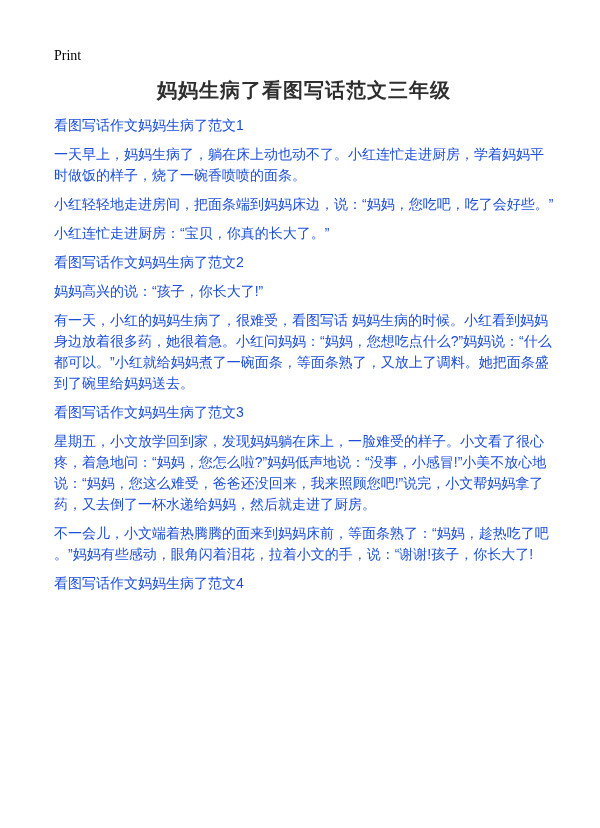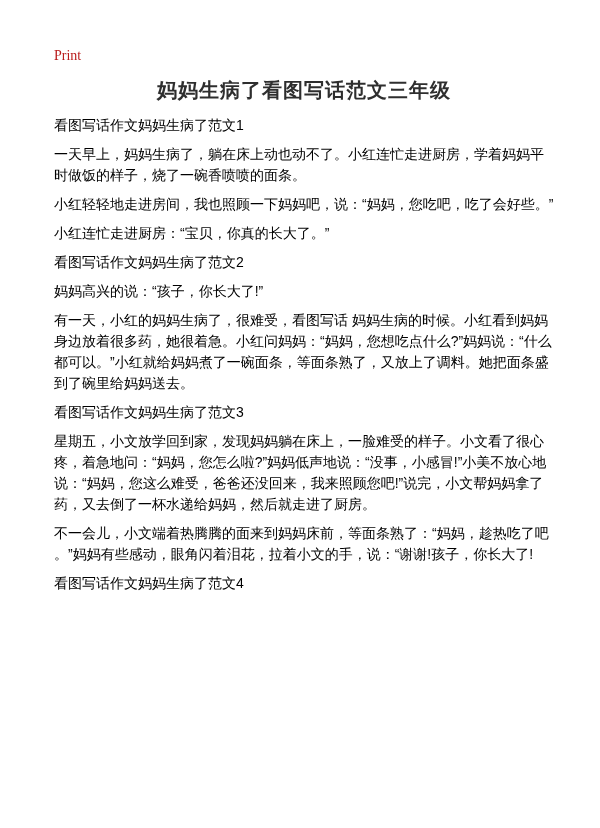--- a/index.html
+++ b/index.html
@@ -15,21 +15,21 @@
     overflow: hidden;
     box-sizing: border-box;
     padding: 46px 46px 0 54px;
     color: #3a3a3a;
     font-family: "Liberation Sans", "DejaVu Sans", sans-serif;
   }
   .print-link {
     font-family: "Liberation Serif", "DejaVu Serif", serif;
     font-size: 14px;
     line-height: 16px;
-    color: #b91c1c;
+    color: #000000;
     display: inline-block;
     cursor: pointer;
   }
   .doc-title {
     margin: 13px 0 12px 0;
     text-align: center;
     font-size: 20px;
     line-height: 26px;
     font-weight: bold;
     color: #2e2e2e;
@@ -39,41 +39,41 @@
   .content {
     width: 500px;
   }
   .content p {
     margin: 0 0 8px 0;
     font-size: 14px;
     line-height: 21px;
     word-break: break-all;
     line-break: anywhere;
     text-align: left;
-    color: #000000;
+    color: #1d4ed8;
   }
   .section-heading {
     color: #3a3a3a;
   }
 </style>
 </head>
 <body>
 
 <div class="page">
 
   <span class="print-link">Print</span>
 
   <h1 class="doc-title">妈妈生病了看图写话范文三年级</h1>
 
   <div class="content">
 
     <section>
       <p class="section-heading">看图写话作文妈妈生病了范文1</p>
       <p>一天早上，妈妈生病了，躺在床上动也动不了。小红连忙走进厨房，学着妈妈平时做饭的样子，烧了一碗香喷喷的面条。</p>
-      <p>小红轻轻地走进房间，我也照顾一下妈妈吧，说：“妈妈，您吃吧，吃了会好些。”</p>
+      <p>小红轻轻地走进房间，把面条端到妈妈床边，说：“妈妈，您吃吧，吃了会好些。”</p>
       <p>小红连忙走进厨房：“宝贝，你真的长大了。”</p>
     </section>
 
     <section>
       <p class="section-heading">看图写话作文妈妈生病了范文2</p>
       <p>妈妈高兴的说：“孩子，你长大了!”</p>
       <p>有一天，小红的妈妈生病了，很难受，看图写话 妈妈生病的时候。小红看到妈妈身边放着很多药，她很着急。小红问妈妈：“妈妈，您想吃点什么?”妈妈说：“什么都可以。”小红就给妈妈煮了一碗面条，等面条熟了，又放上了调料。她把面条盛到了碗里给妈妈送去。</p>
     </section>
 
     <section>

